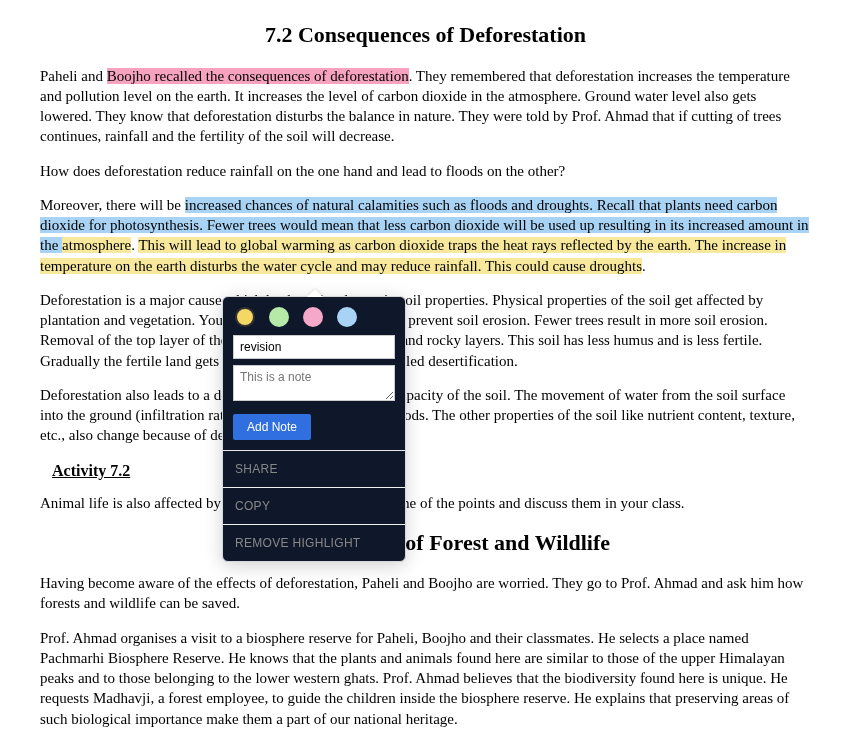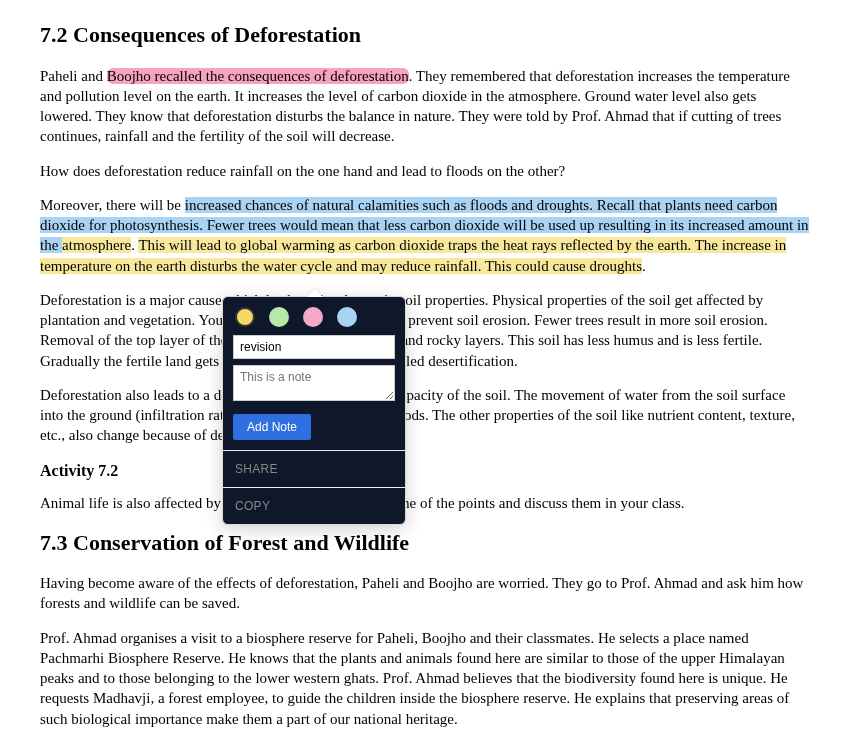--- a/index.html
+++ b/index.html
@@ -6,24 +6,24 @@
 body {
   font-family: Georgia, 'Times New Roman', serif;
   font-size: 15px;
   line-height: 1.35;
   color: #000;
   background: #fff;
   padding: 20px 40px;
   width: 851px;
   position: relative;
 }
-h2 { font-size: 22px; font-weight: bold; margin-bottom: 16px; }
-h3 { font-size: 16px; font-weight: bold; margin: 12px 0 12px; }
+h2 { font-size: 22px; font-weight: bold; margin-bottom: 16px; text-align: center; }
+h3 { font-size: 16px; font-weight: bold; margin: 12px 12px 12px; text-decoration: underline; }
 p { margin-bottom: 14px; text-align: left; }
-.hl-pink { background: #f7a3c0; border-radius: 6px; }
+.hl-pink { background: #f7a3c0; }
 .hl-blue { background: #a8d3f5; }
 .hl-yellow { background: #f7e89b; text-align: right; }
 .popup {
   position: absolute;
   left: 222px;
   top: 296px;
   width: 184px;
   background: #0f172a;
   border: 1px solid #d8d8d8;
   border-radius: 6px;
@@ -130,14 +130,15 @@
     <div class="color-swatch color-blue"></div>
   </div>
   <div class="popup-body">
     <input type="text" value="revision" style="">
     <textarea placeholder="This is a note" style=""></textarea>
     <button class="btn-add">Add Note</button>
   </div>
   <div class="popup-menu">
     <div class="popup-menu-item">SHARE</div>
     <div class="popup-menu-item">COPY</div>
+    <div class="popup-menu-item">REMOVE HIGHLIGHT</div>
   </div>
 </div>
 
 </body></html>

